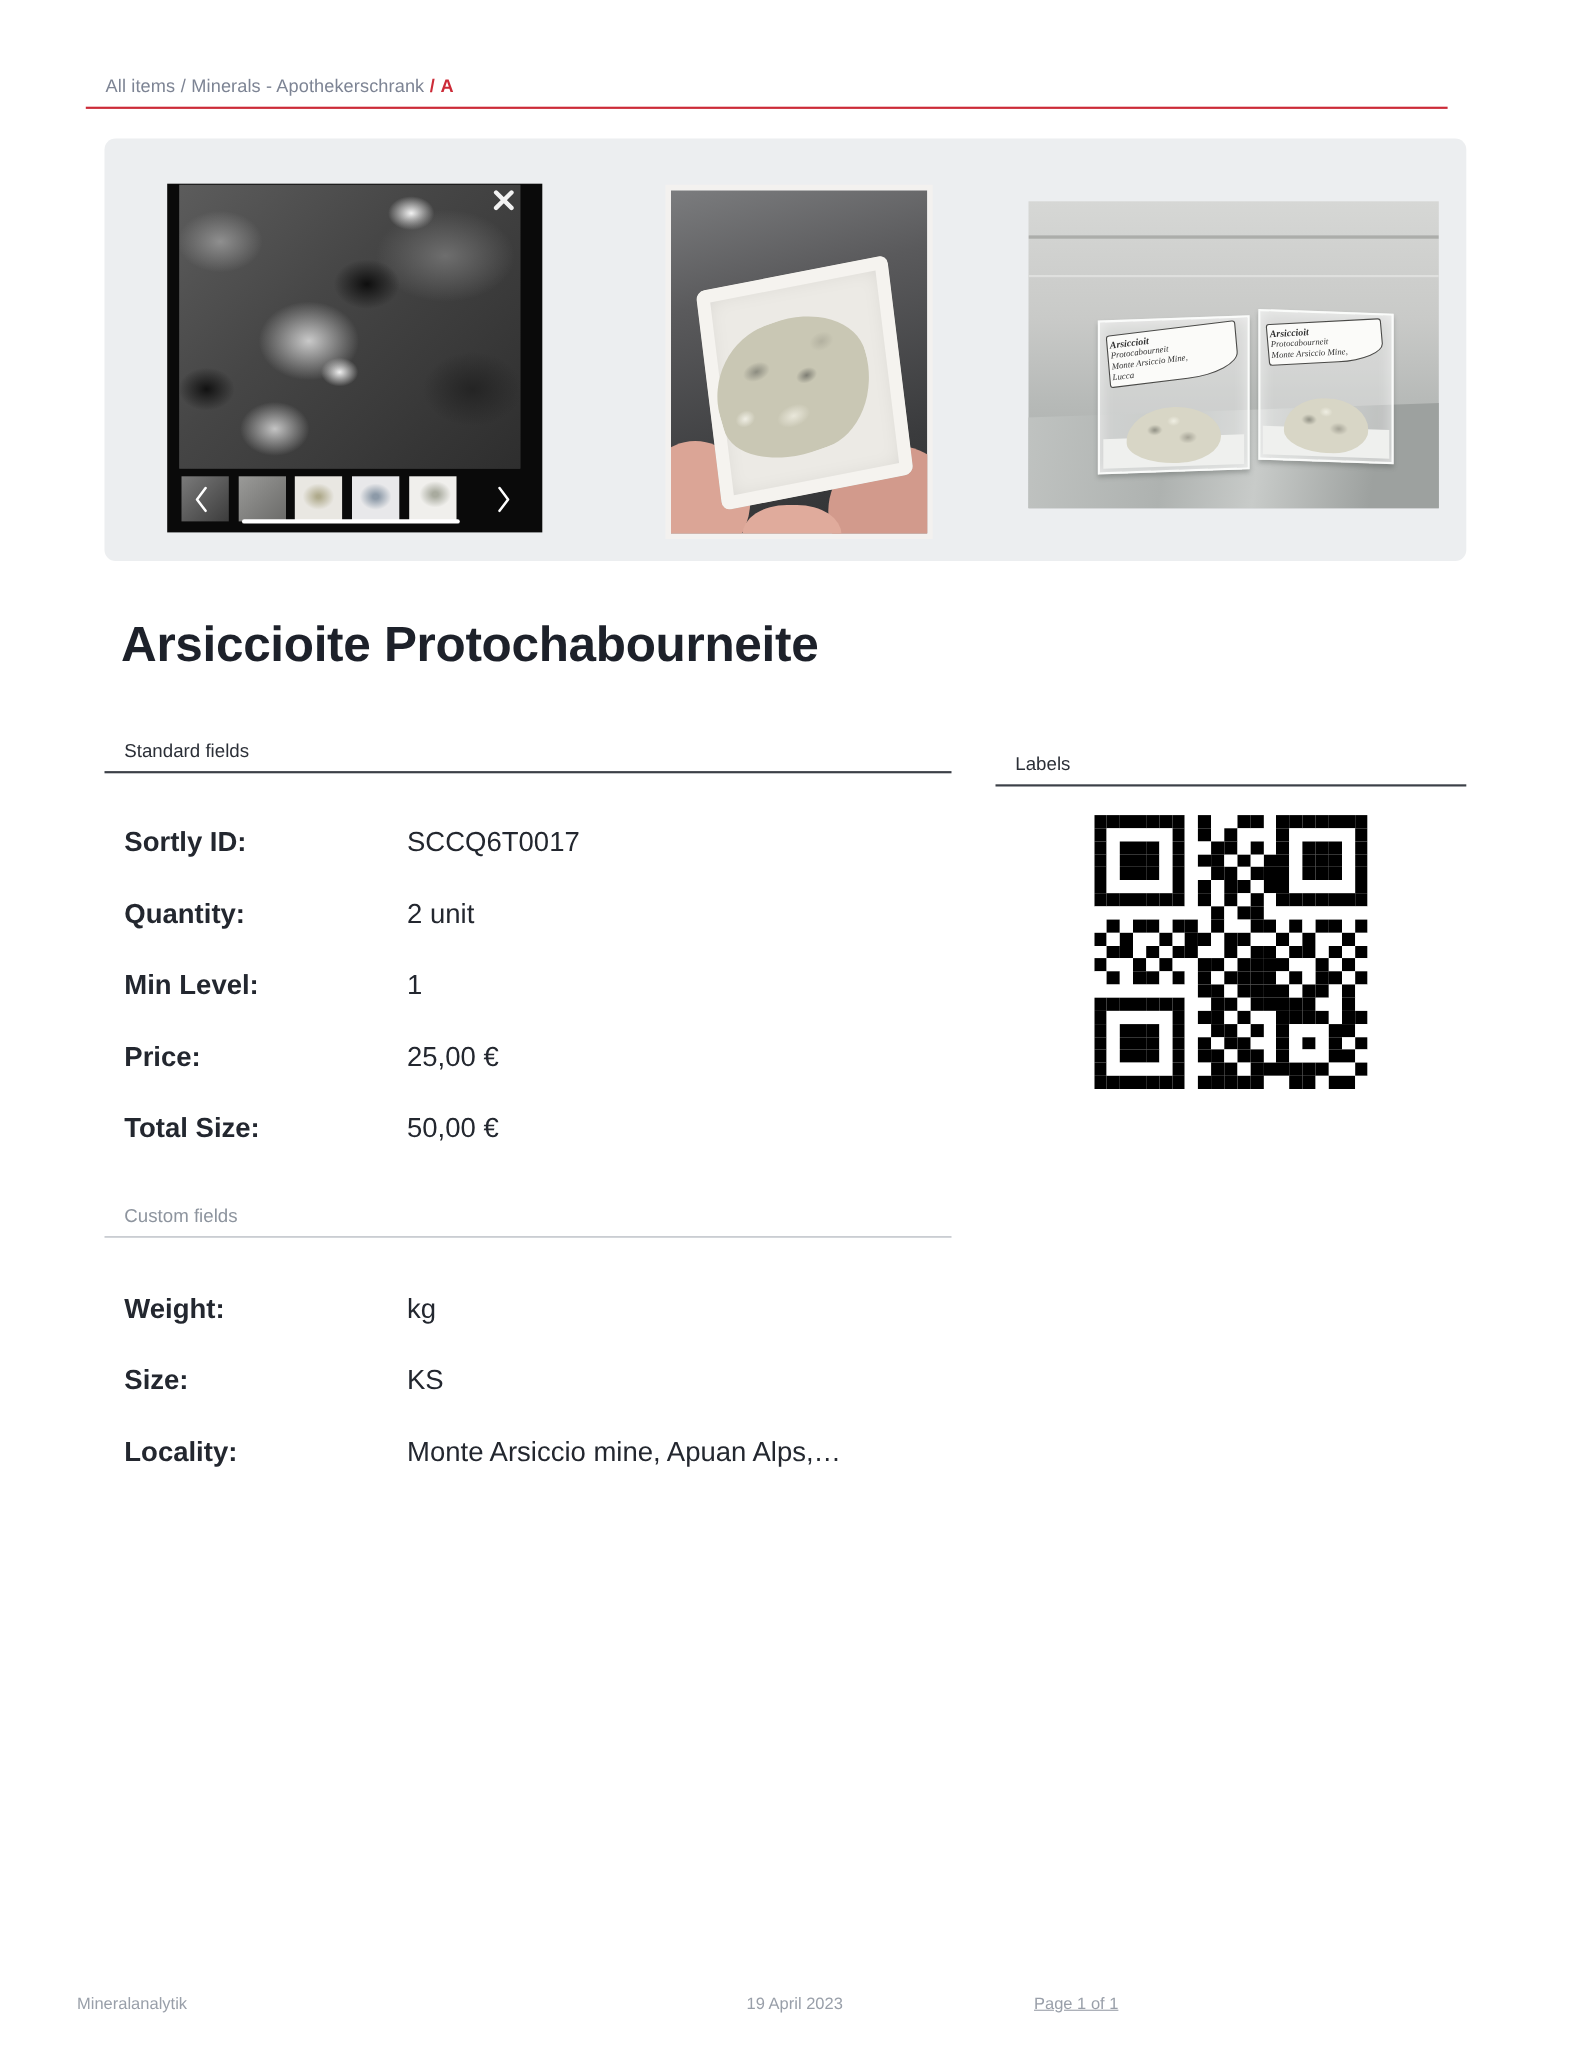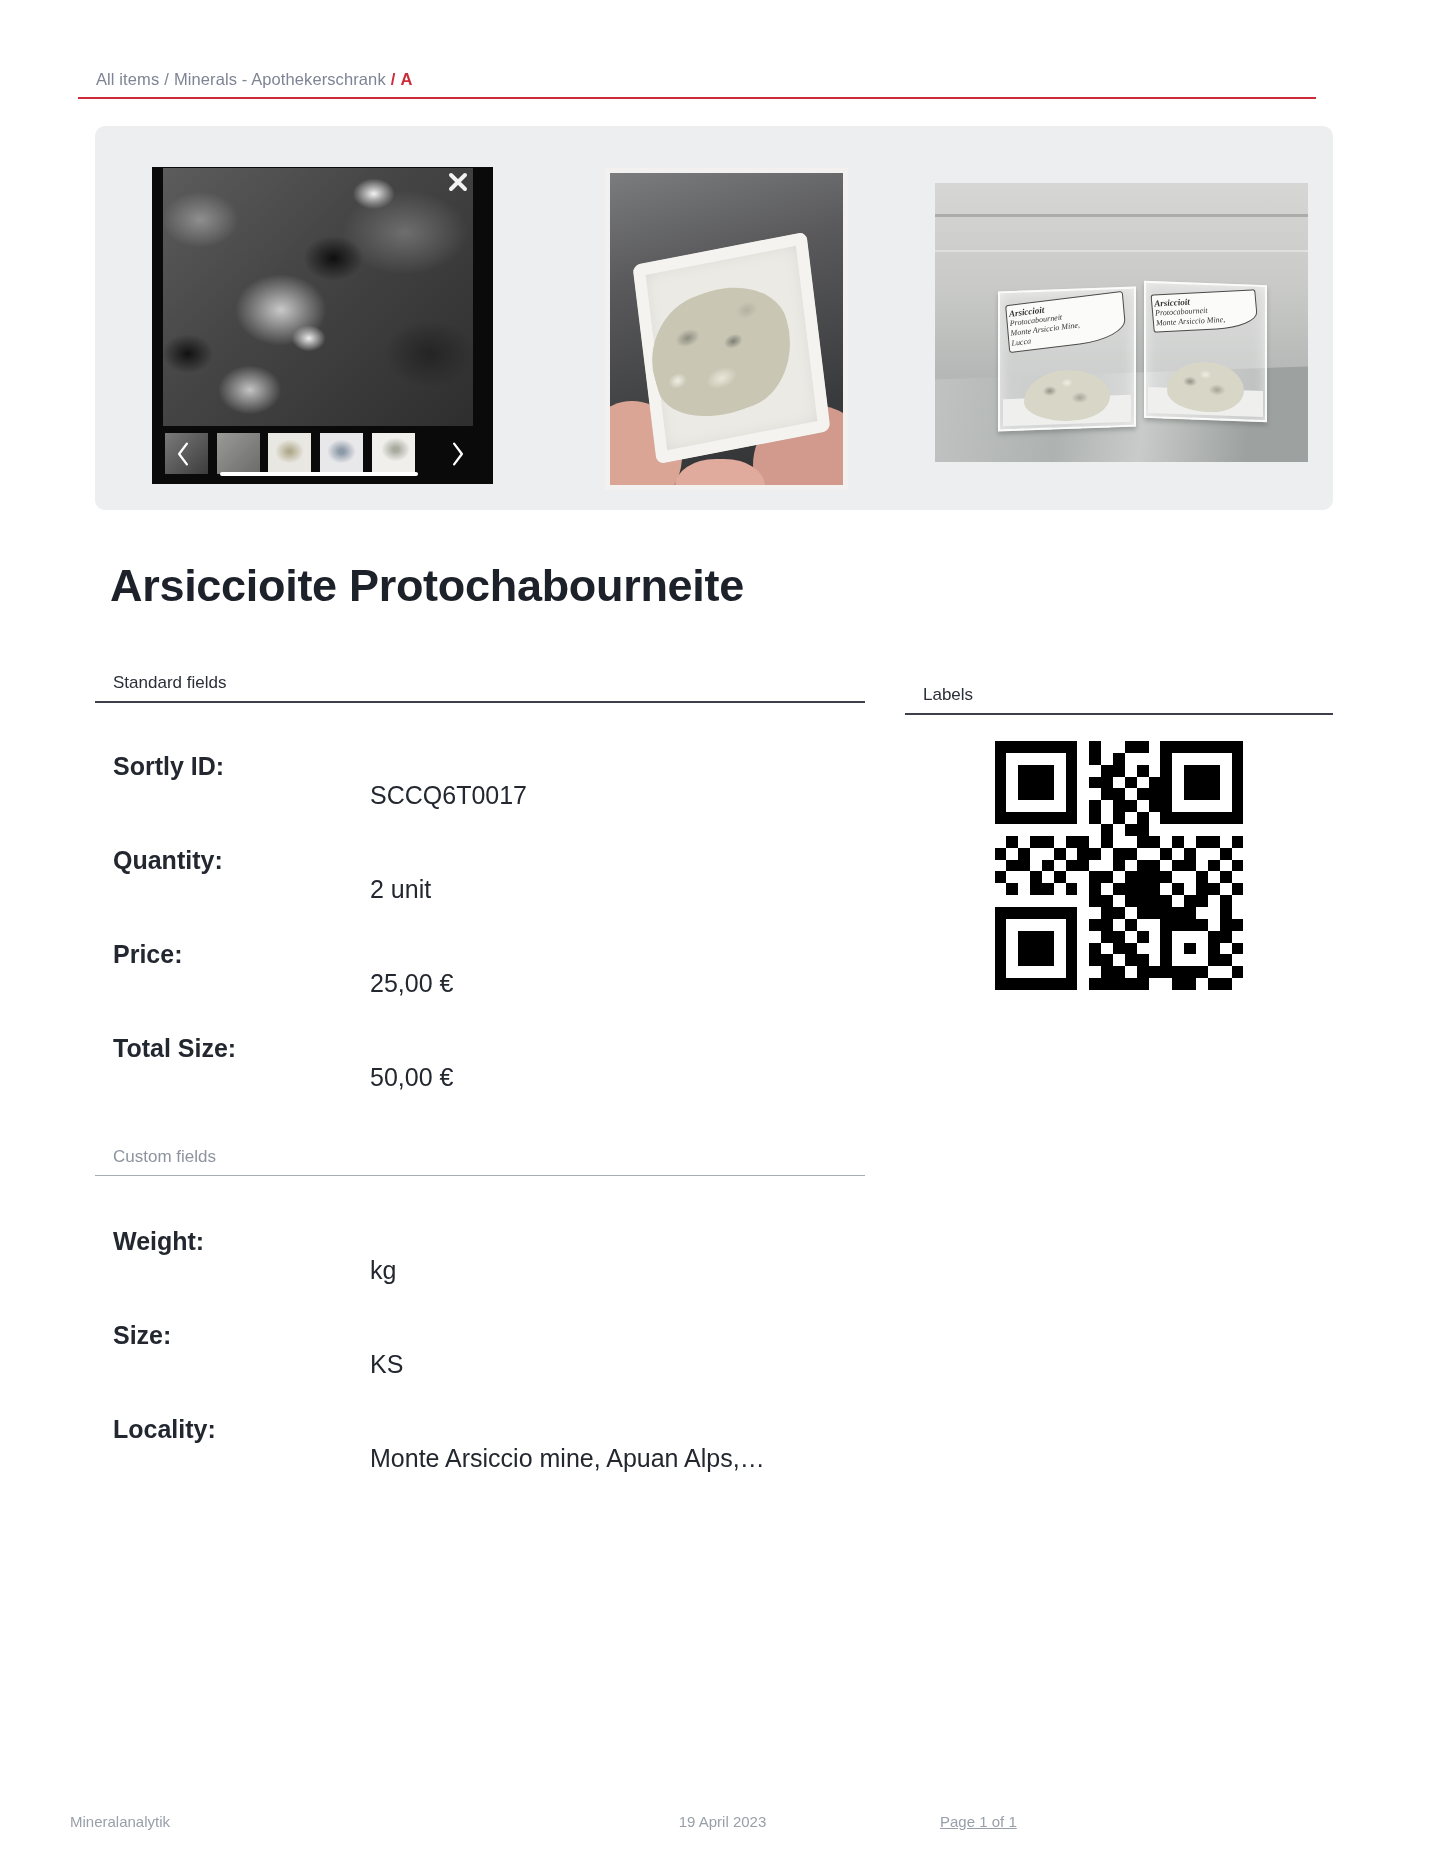--- a/index.html
+++ b/index.html
@@ -117,21 +117,21 @@
   .cols{position:absolute;top:673px;left:95px;width:1238px;display:flex;}
   .col-left{width:770px;}
   .col-right{margin-left:40px;flex:1;margin-top:12px;}
   .section-head{font-size:17px;padding:0 0 8px 18px;}
   .section-head.dark{color:#2b2f37;border-bottom:2px solid var(--rule_dark);}
   .section-head.gray{color:var(--muted_gray);border-bottom:1px solid var(--rule_gray);}
   .rows{margin-top:50px;padding-left:18px;}
   .rows.custom{margin-top:52px;}
   .field-row{display:flex;margin-bottom:38px;font-size:25px;line-height:27px;color:var(--text_dark);}
   .field-row .flabel{width:257px;font-weight:bold;}
-  .field-row .fvalue{font-weight:normal;margin-top:29px;}
+  .field-row .fvalue{font-weight:normal;}
   .custom-head{margin-top:56px;}
 
   
   .qr-wrap{margin:26px auto 0;width:249px;height:249px;}
   .qr{width:100%;height:100%;display:grid;grid-template-columns:repeat(21,1fr);grid-auto-rows:1fr;}
   .qm{background:#fff;}
   .qm.d{background:var(--qr_black);}
 
   
   .footer{position:absolute;top:1813px;left:70px;right:70px;display:flex;
@@ -223,20 +223,24 @@
       <div class="rows">
         <div class="field-row">
           <span class="flabel">Sortly ID:</span>
           <span class="fvalue">SCCQ6T0017</span>
         </div>
         <div class="field-row">
           <span class="flabel">Quantity:</span>
           <span class="fvalue">2 unit</span>
         </div>
         <div class="field-row">
+          <span class="flabel">Min Level:</span>
+          <span class="fvalue">1</span>
+        </div>
+        <div class="field-row">
           <span class="flabel">Price:</span>
           <span class="fvalue">25,00 €</span>
         </div>
         <div class="field-row">
           <span class="flabel">Total Size:</span>
           <span class="fvalue">50,00 €</span>
         </div>
       </div>
 
       <div class="section-head gray custom-head">Custom fields</div>

